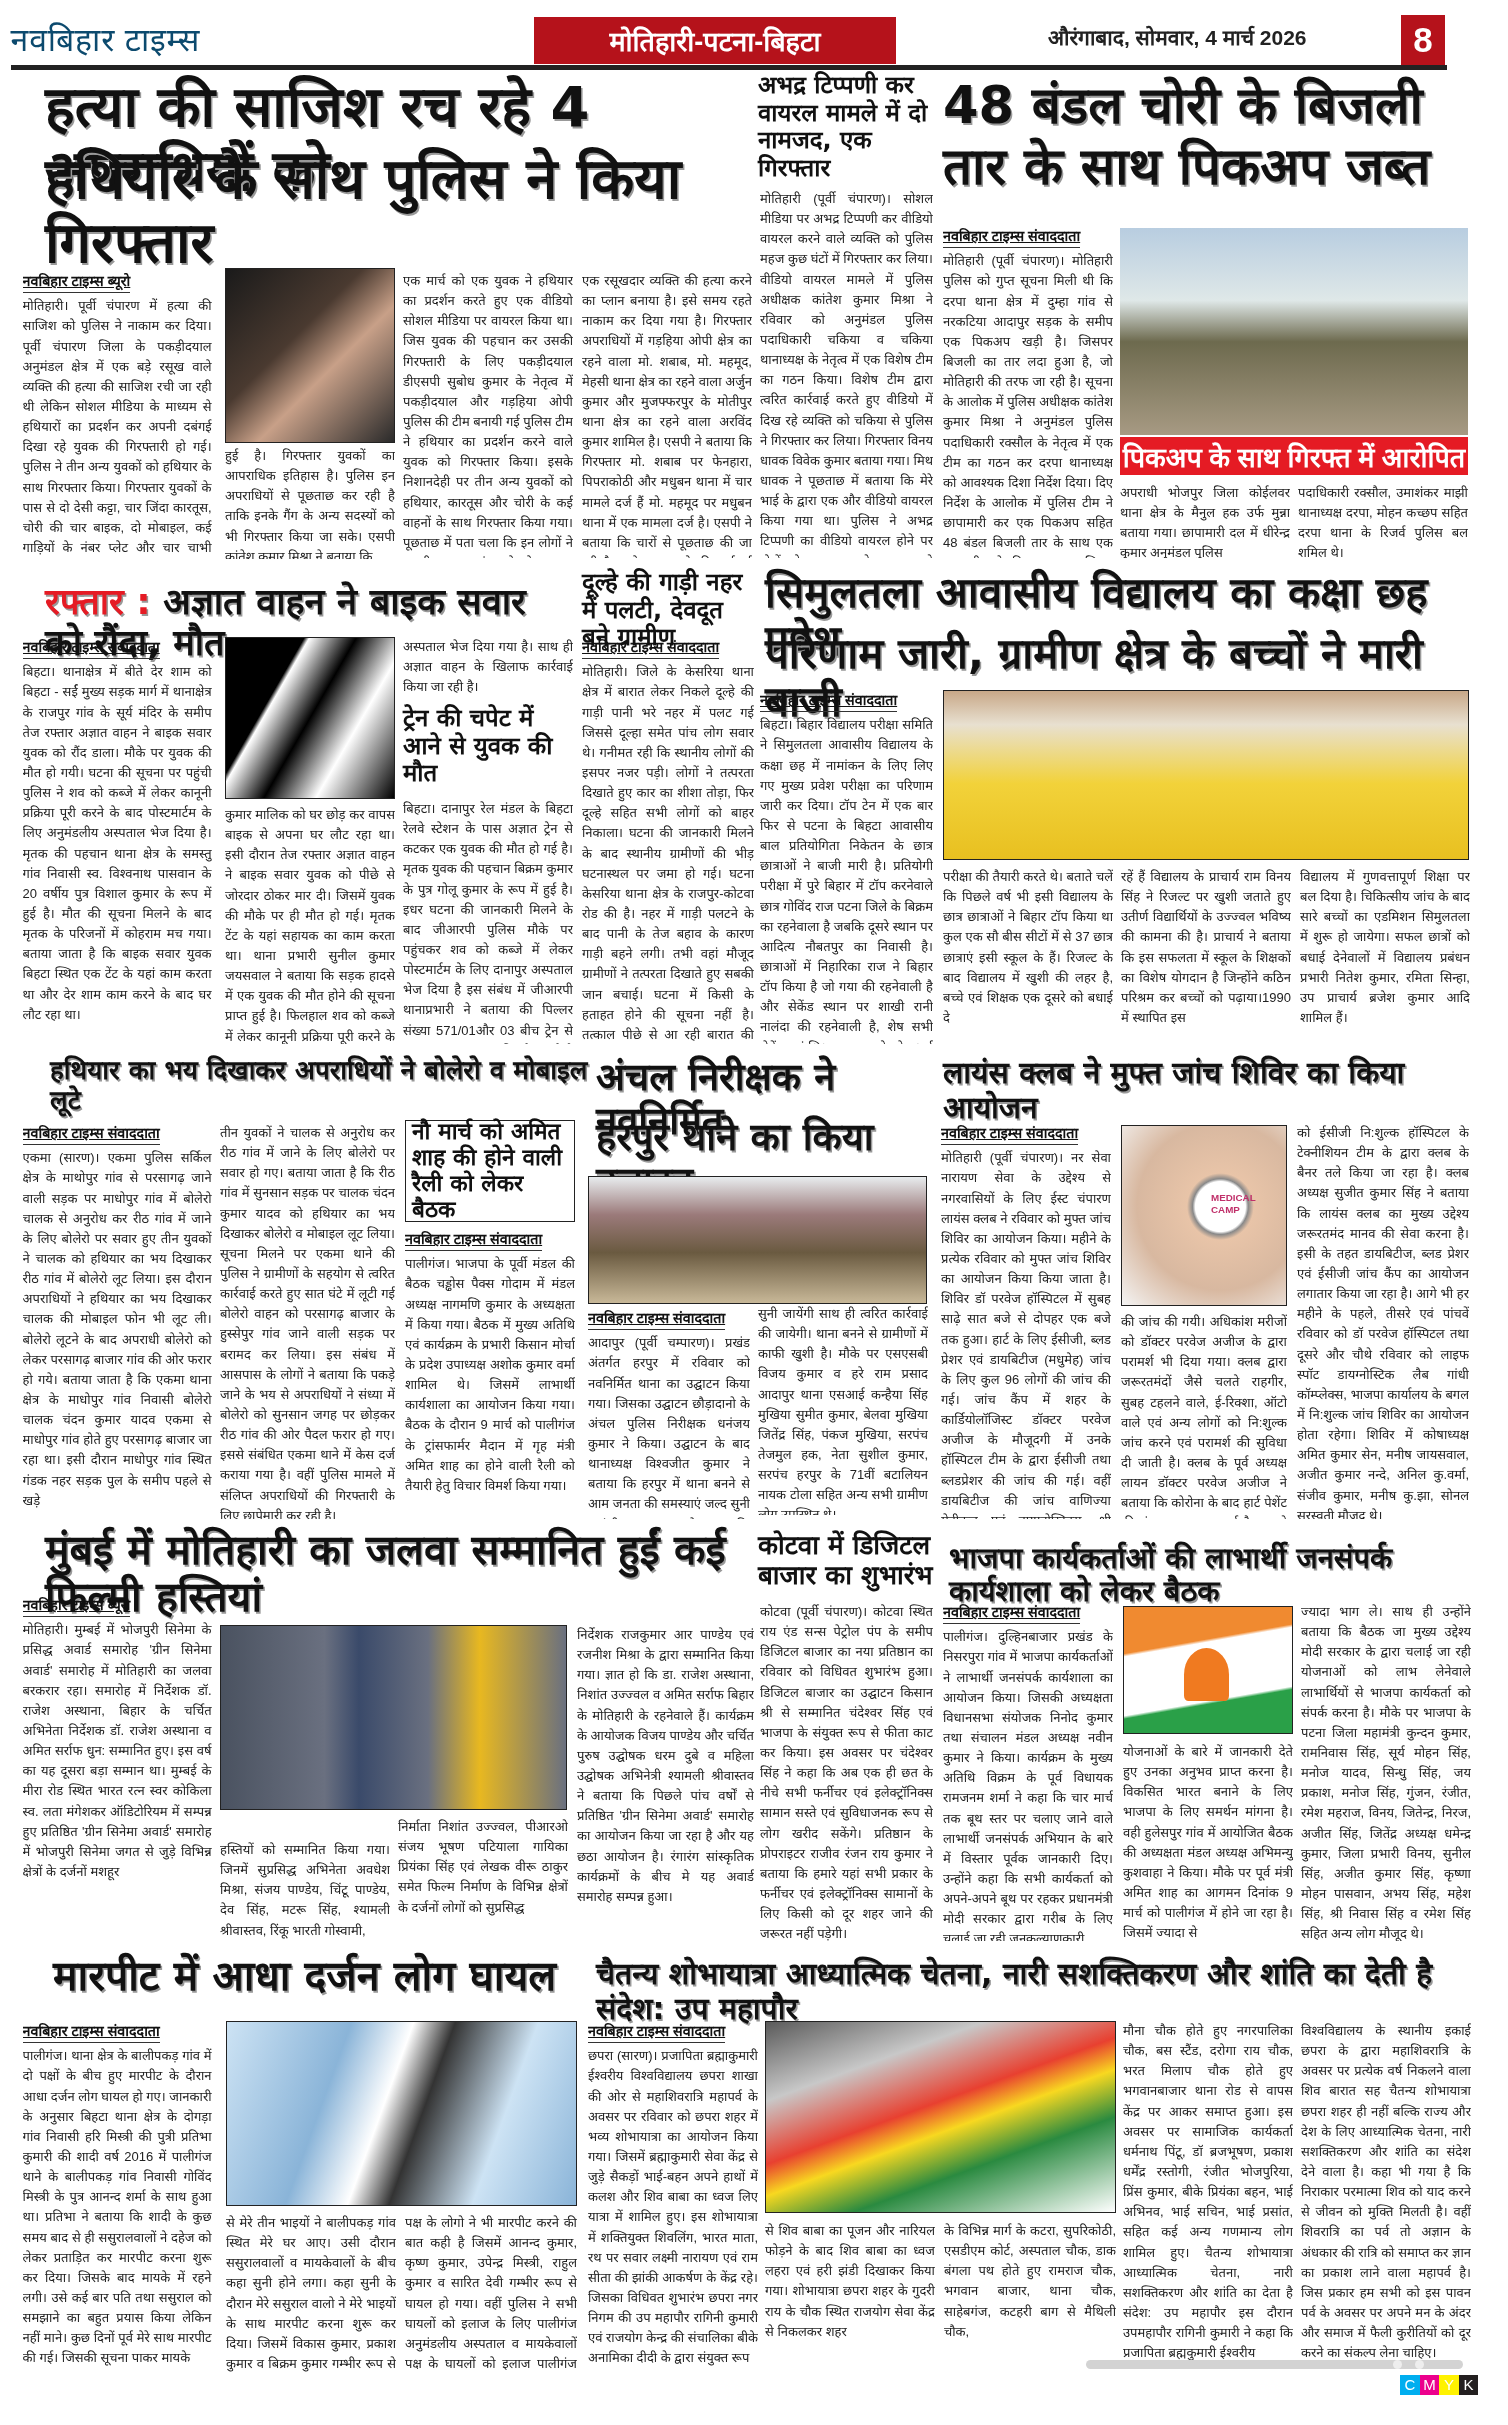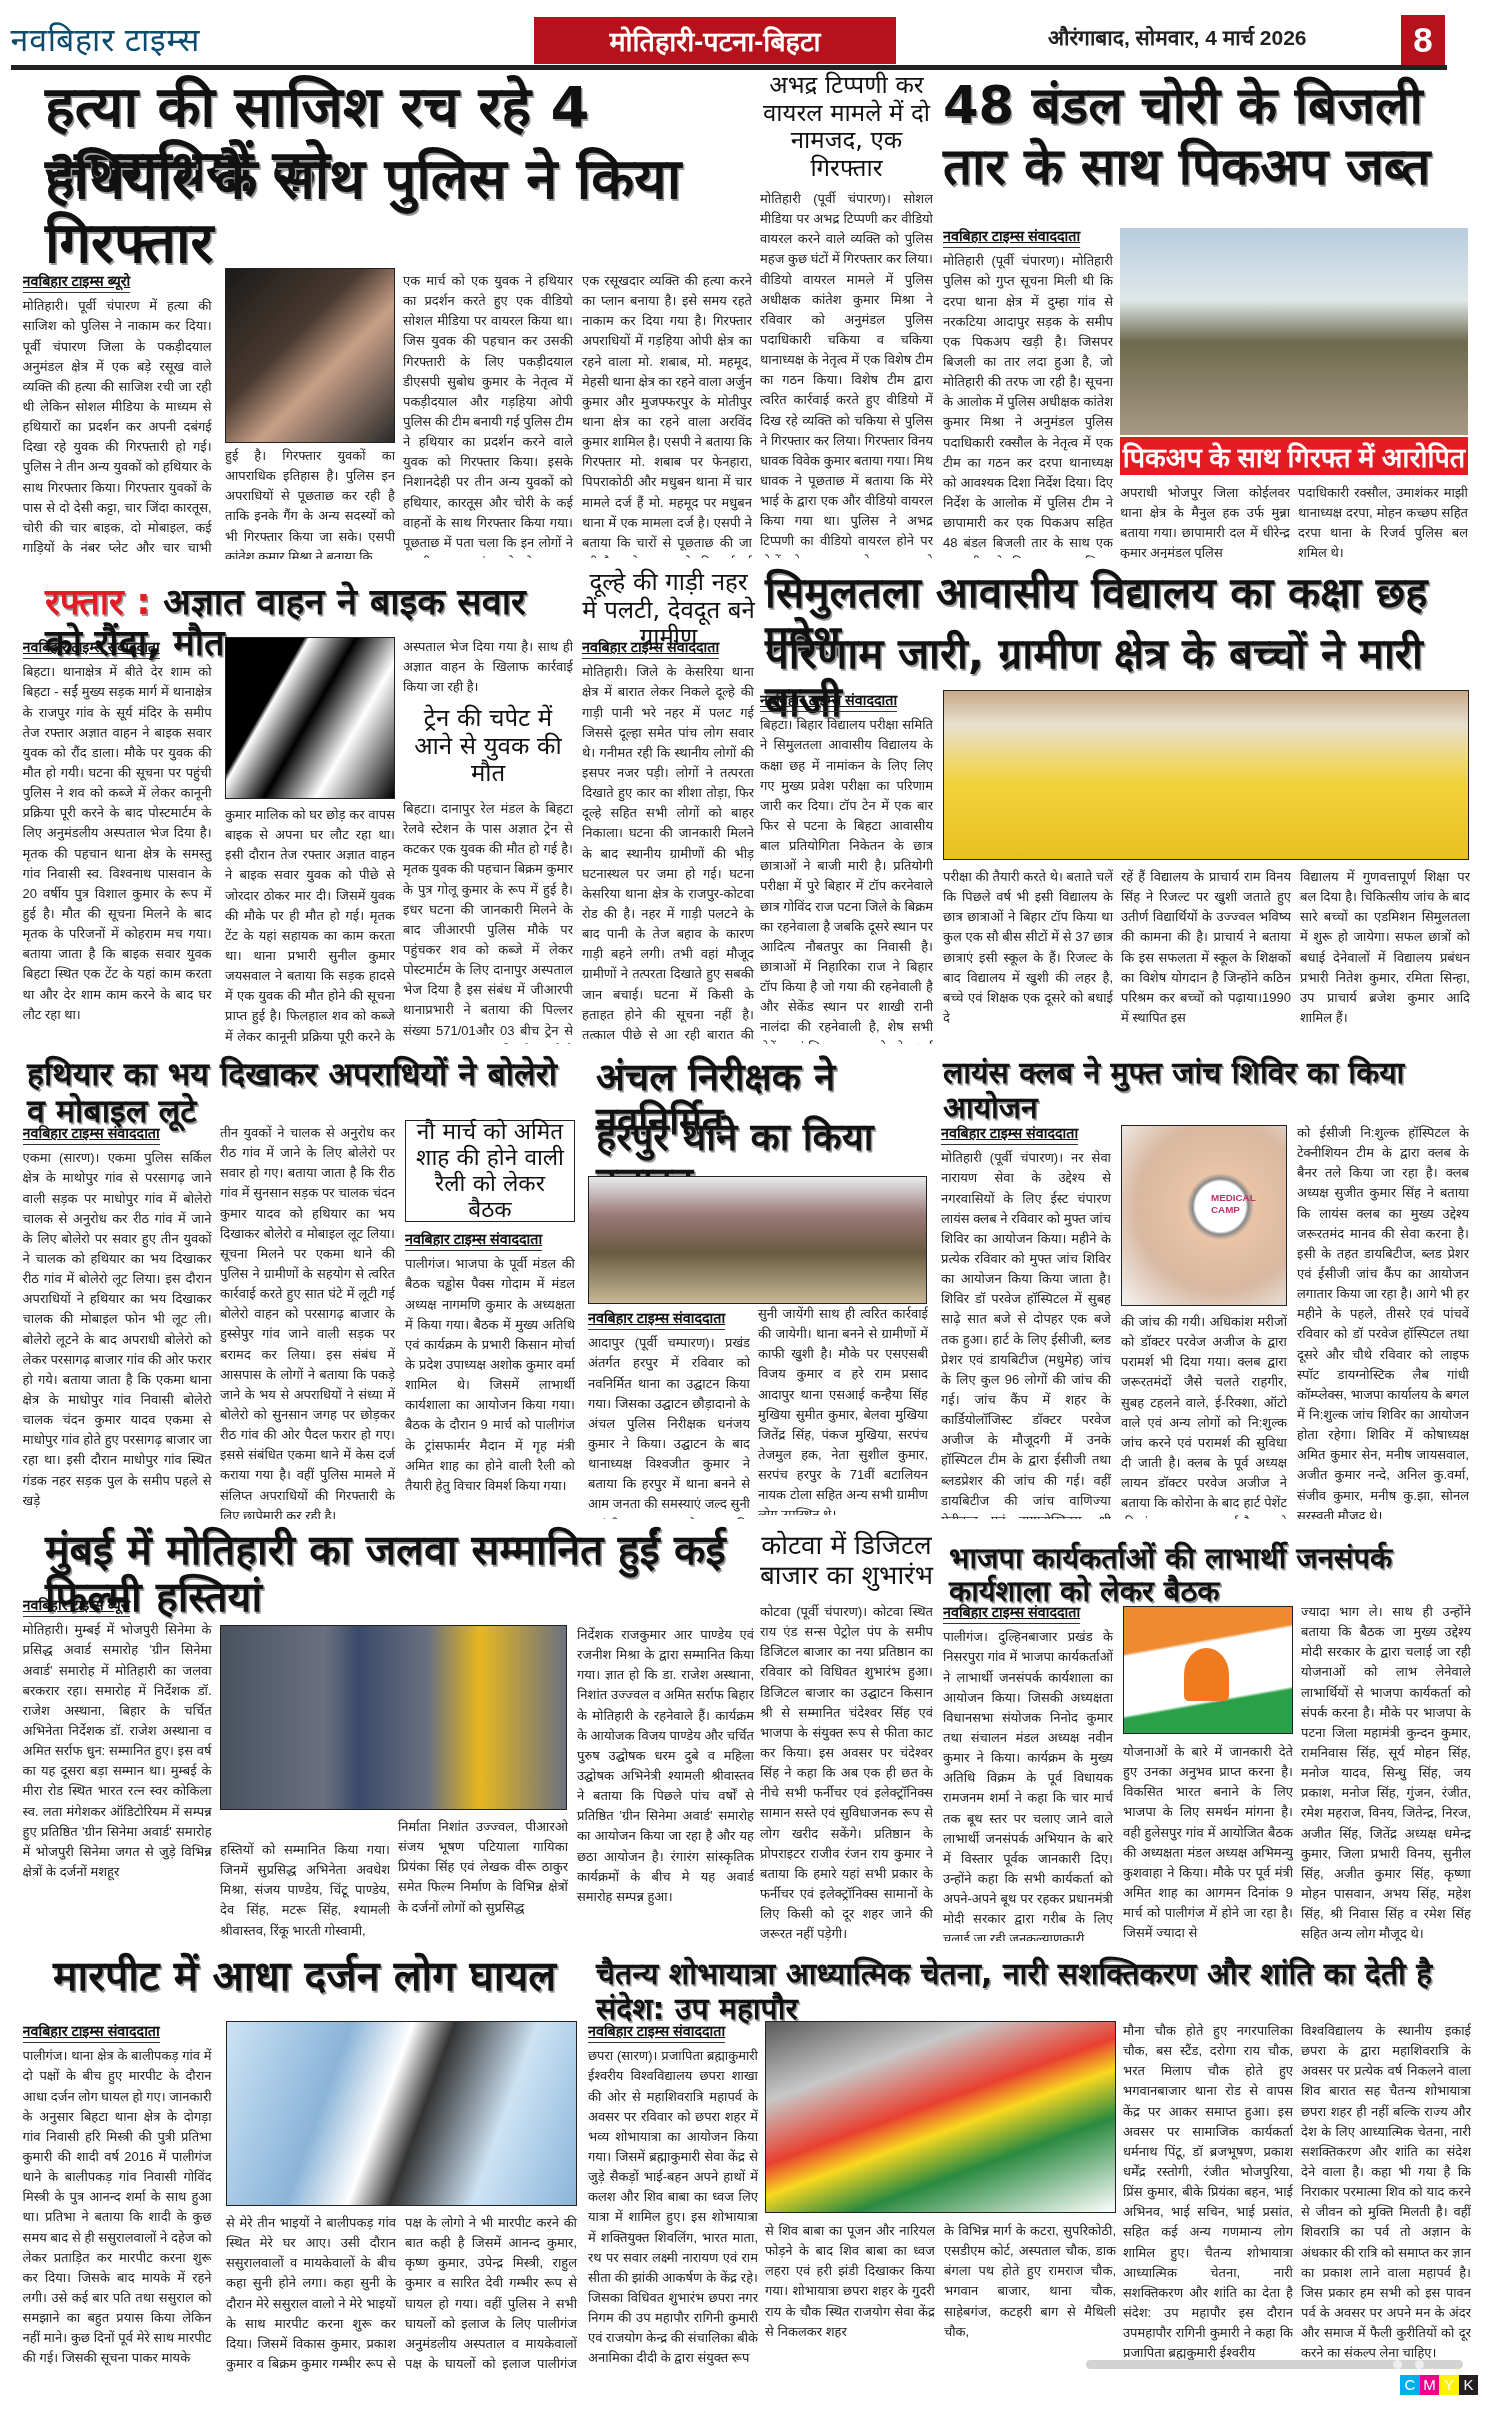--- a/index.html
+++ b/index.html
@@ -10,21 +10,21 @@
   .brand{left:10.6px;top:16.6px;font-size:32px;font-weight:normal;color:#0c4a6e;letter-spacing:0.8px}
   .section-box{left:534px;top:16.6px;width:362px;height:47px;background:#b5121b;color:#fff;font-size:27px;font-weight:bold;display:flex;align-items:center;justify-content:center}
   .dateline{left:1048px;top:22.6px;font-size:21px;font-weight:bold;color:#222}
   .pageno{left:1401px;top:15px;width:44px;height:50px;background:#b5121b;color:#fff;font-size:35px;font-weight:bold;display:flex;align-items:center;justify-content:center}
   .rule{left:10.6px;top:65px;width:1436px;height:4.5px;background:#222}
   
   .hl{font-weight:bold;color:#111;line-height:1.15;text-shadow:1.5px 1.5px 0 #999;font-family:"DejaVu Sans",sans-serif}
   .hl.xl{font-size:56px}
   .hl.l{font-size:44px}
   .hl.m{font-size:35px}
-  .hl.s{font-size:27px;text-shadow:none;font-weight:normal;text-align:center}
+  .hl.s{font-size:27px;text-shadow:none;font-weight:bold;text-align:left}
   .red{color:#e51b24}
   .byline{font-size:14.3px;font-weight:bold;border-bottom:1.5px solid #333;padding-bottom:2.3px;margin-bottom:3px;display:inline-block;text-decoration:underline}
   .body{font-size:13px;line-height:1.55;text-align:justify;color:#222;overflow:hidden}
   .col{position:absolute;overflow:hidden}
   .photo{position:absolute;border:1.5px solid #222;overflow:hidden}
   .caption-bar{position:absolute;background:#e51b24;color:#fff;font-size:27px;font-weight:bold;display:flex;align-items:center;justify-content:center}
   .boxed{position:absolute;border:1.5px solid #222;display:flex;align-items:center;justify-content:center;text-align:center;padding:6px}
   .cmyk{position:absolute;display:flex}
   .cmyk span{width:19.6px;height:19.6px;color:#fff;font-size:15px;display:flex;align-items:center;justify-content:center}
   .reg-bar{position:absolute;height:9px;background:#d3d3d3;border-radius:4.5px}
@@ -109,21 +109,21 @@
 <div class="col" style="left:943px;top:867px;width:170px;height:177px">
   <div class="body">परीक्षा की तैयारी करते थे। बताते चलें कि पिछले वर्ष भी इसी विद्यालय के छात्र छात्राओं ने बिहार टॉप किया था कुल एक सौ बीस सीटों में से 37 छात्र छात्राएं इसी स्कूल के हैं। रिजल्ट के बाद विद्यालय में खुशी की लहर है, बच्चे एवं शिक्षक एक दूसरे को बधाई दे</div>
 </div>
 <div class="col" style="left:1121px;top:867px;width:170px;height:177px">
   <div class="body">रहें हैं विद्यालय के प्राचार्य राम विनय सिंह ने रिजल्ट पर खुशी जताते हुए उतीर्ण विद्यार्थियों के उज्ज्वल भविष्य की कामना की है। प्राचार्य ने बताया कि इस सफलता में स्कूल के शिक्षकों का विशेष योगदान है जिन्होंने कठिन परिश्रम कर बच्चों को पढ़ाया।1990 में स्थापित इस</div>
 </div>
 <div class="col" style="left:1300px;top:867px;width:170px;height:177px">
   <div class="body">विद्यालय में गुणवत्तापूर्ण शिक्षा पर बल दिया है। चिकित्सीय जांच के बाद सारे बच्चों का एडमिशन सिमुलतला में शुरू हो जायेगा। सफल छात्रों को बधाई देनेवालों में विद्यालय प्रबंधन प्रभारी नितेश कुमार, रमिता सिन्हा, उप प्राचार्य ब्रजेश कुमार आदि शामिल हैं।</div>
 </div>
 
-<div class="abs hl m" style="left:27px;top:1056px;width:543px;font-size:32px">हथियार का भय दिखाकर अपराधियों ने बोलेरो व मोबाइल लूटे</div>
+<div class="abs hl m" style="left:50px;top:1056px;width:543px;font-size:26px">हथियार का भय दिखाकर अपराधियों ने बोलेरो व मोबाइल लूटे</div>
 <div class="col" style="left:22.6px;top:1123px;width:189px;height:396px">
   <div class="byline">नवबिहार टाइम्स संवाददाता</div>
   <div class="body">एकमा (सारण)। एकमा पुलिस सर्किल क्षेत्र के माथोपुर गांव से परसागढ़ जाने वाली सड़क पर माधोपुर गांव में बोलेरो चालक से अनुरोध कर रीठ गांव में जाने के लिए बोलेरो पर सवार हुए तीन युवकों ने चालक को हथियार का भय दिखाकर रीठ गांव में बोलेरो लूट लिया। इस दौरान अपराधियों ने हथियार का भय दिखाकर चालक की मोबाइल फोन भी लूट ली। बोलेरो लूटने के बाद अपराधी बोलेरो को लेकर परसागढ़ बाजार गांव की ओर फरार हो गये। बताया जाता है कि एकमा थाना क्षेत्र के माधोपुर गांव निवासी बोलेरो चालक चंदन कुमार यादव एकमा से माधोपुर गांव होते हुए परसागढ़ बाजार जा रहा था। इसी दौरान माधोपुर गांव स्थित गंडक नहर सड़क पुल के समीप पहले से खड़े</div>
 </div>
 <div class="col" style="left:220px;top:1123px;width:175px;height:396px">
   <div class="body">तीन युवकों ने चालक से अनुरोध कर रीठ गांव में जाने के लिए बोलेरो पर सवार हो गए। बताया जाता है कि रीठ गांव में सुनसान सड़क पर चालक चंदन कुमार यादव को हथियार का भय दिखाकर बोलेरो व मोबाइल लूट लिया। सूचना मिलने पर एकमा थाने की पुलिस ने ग्रामीणों के सहयोग से त्वरित कार्रवाई करते हुए सात घंटे में लूटी गई बोलेरो वाहन को परसागढ़ बाजार के हुस्सेपुर गांव जाने वाली सड़क पर बरामद कर लिया। इस संबंध में आसपास के लोगों ने बताया कि पकड़े जाने के भय से अपराधियों ने संध्या में बोलेरो को सुनसान जगह पर छोड़कर रीठ गांव की ओर पैदल फरार हो गए। इससे संबंधित एकमा थाने में केस दर्ज कराया गया है। वहीं पुलिस मामले में संलिप्त अपराधियों की गिरफ्तारी के लिए छापेमारी कर रही है।</div>
 </div>
 
 <div class="boxed" style="left:405px;top:1120px;width:170px;height:102px">
   <div class="hl s" style="font-size:22.6px">नौ मार्च को अमित शाह की होने वाली रैली को लेकर बैठक</div>

